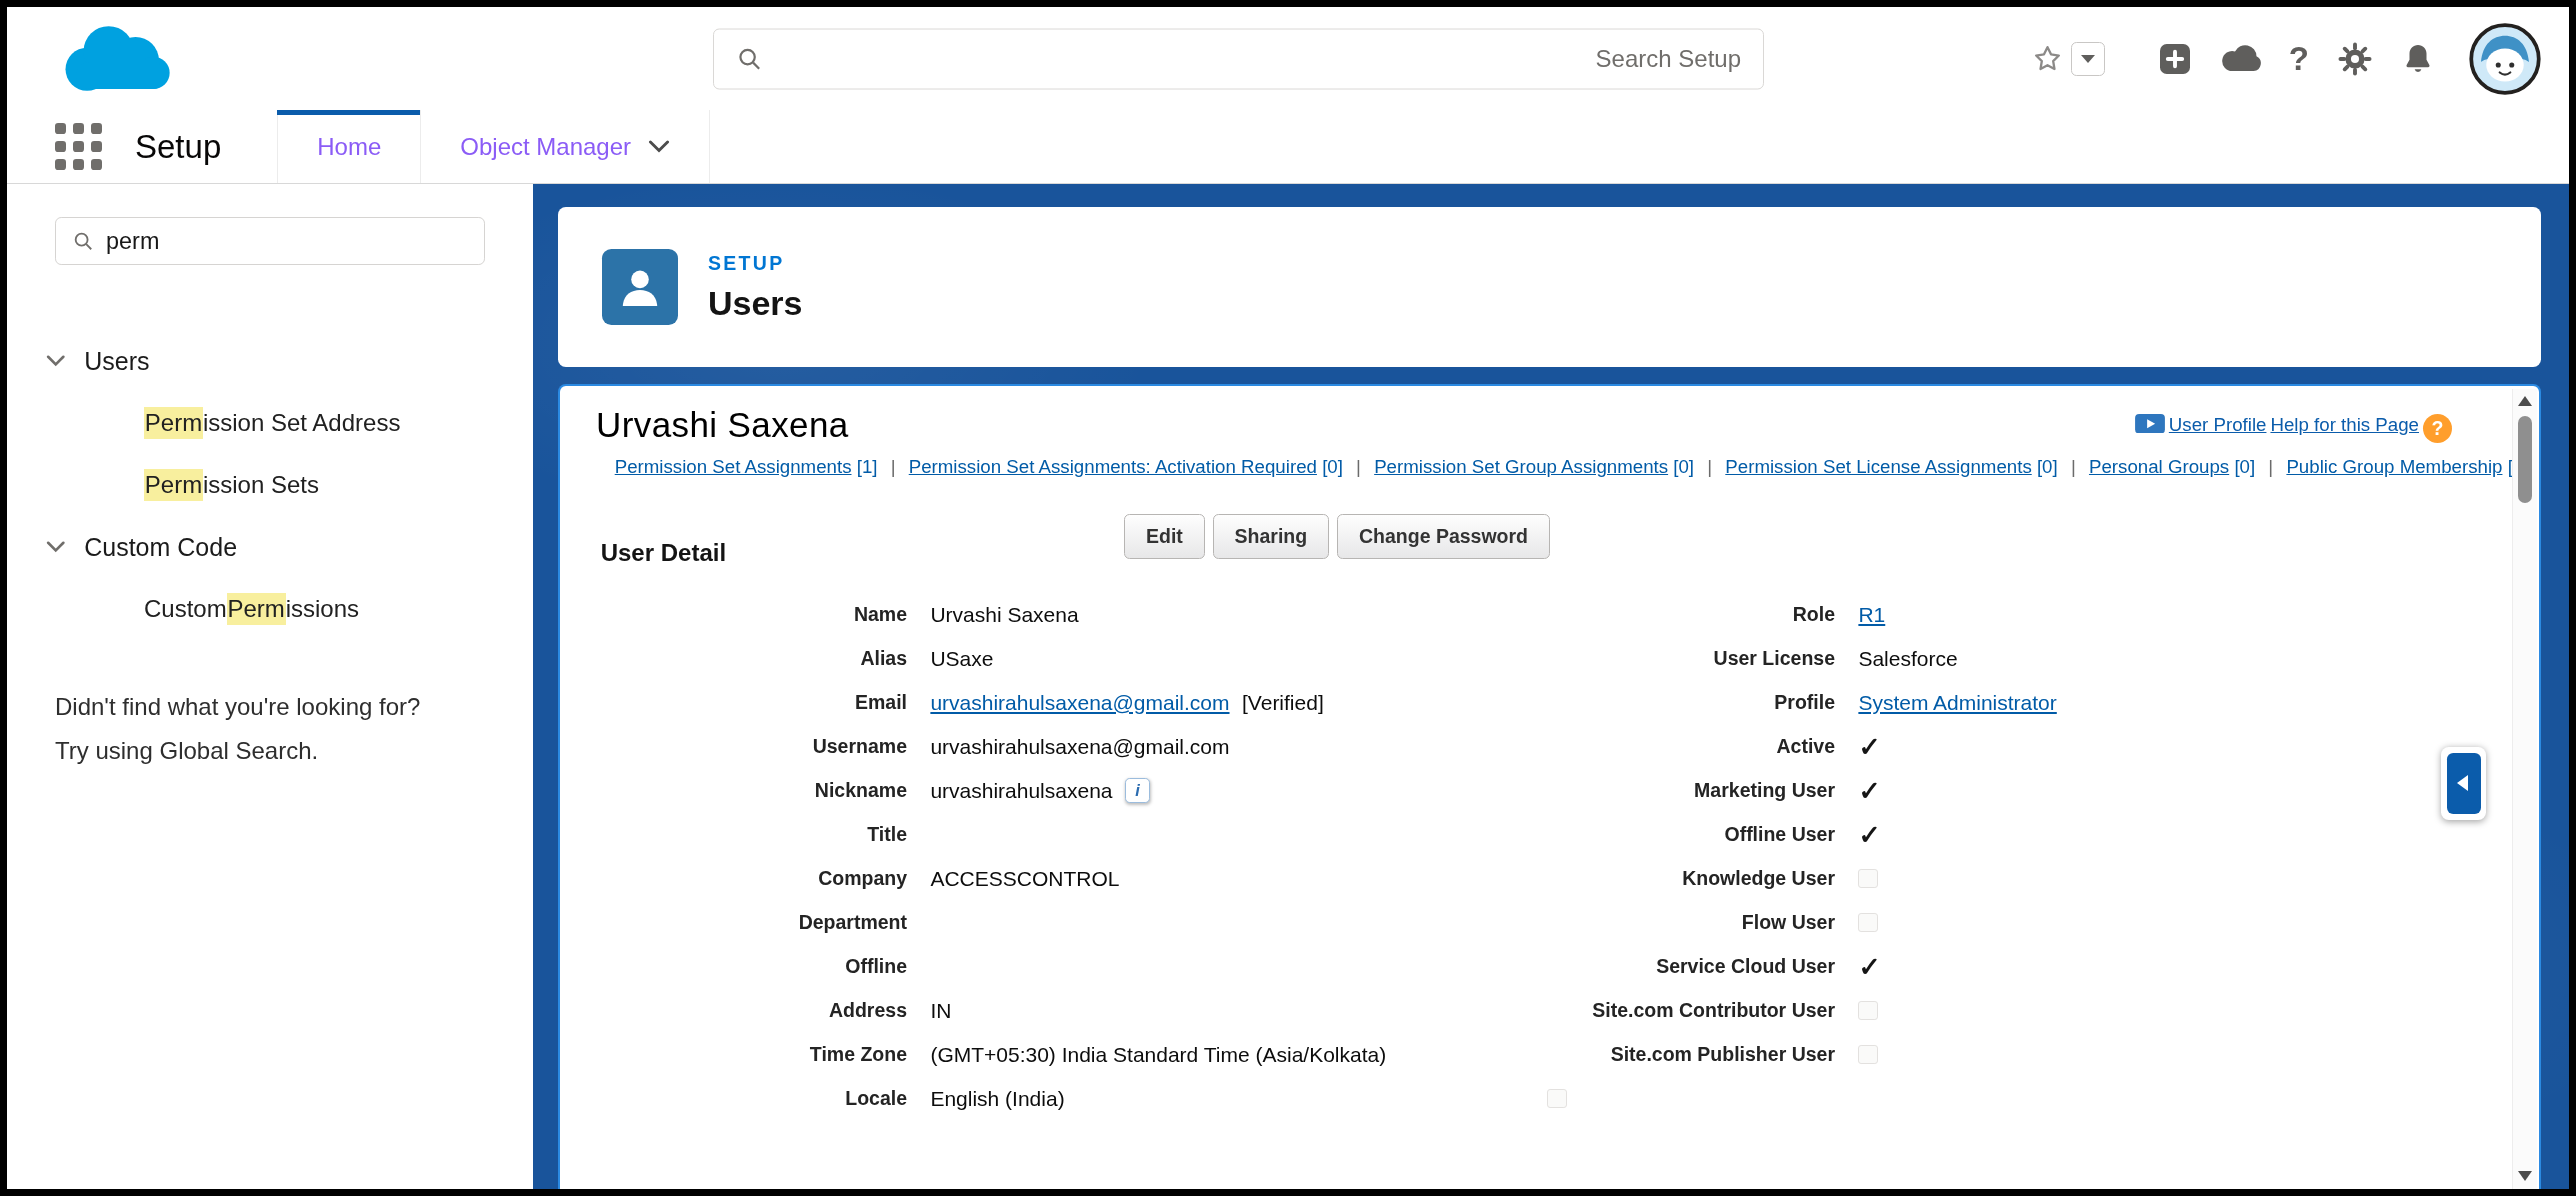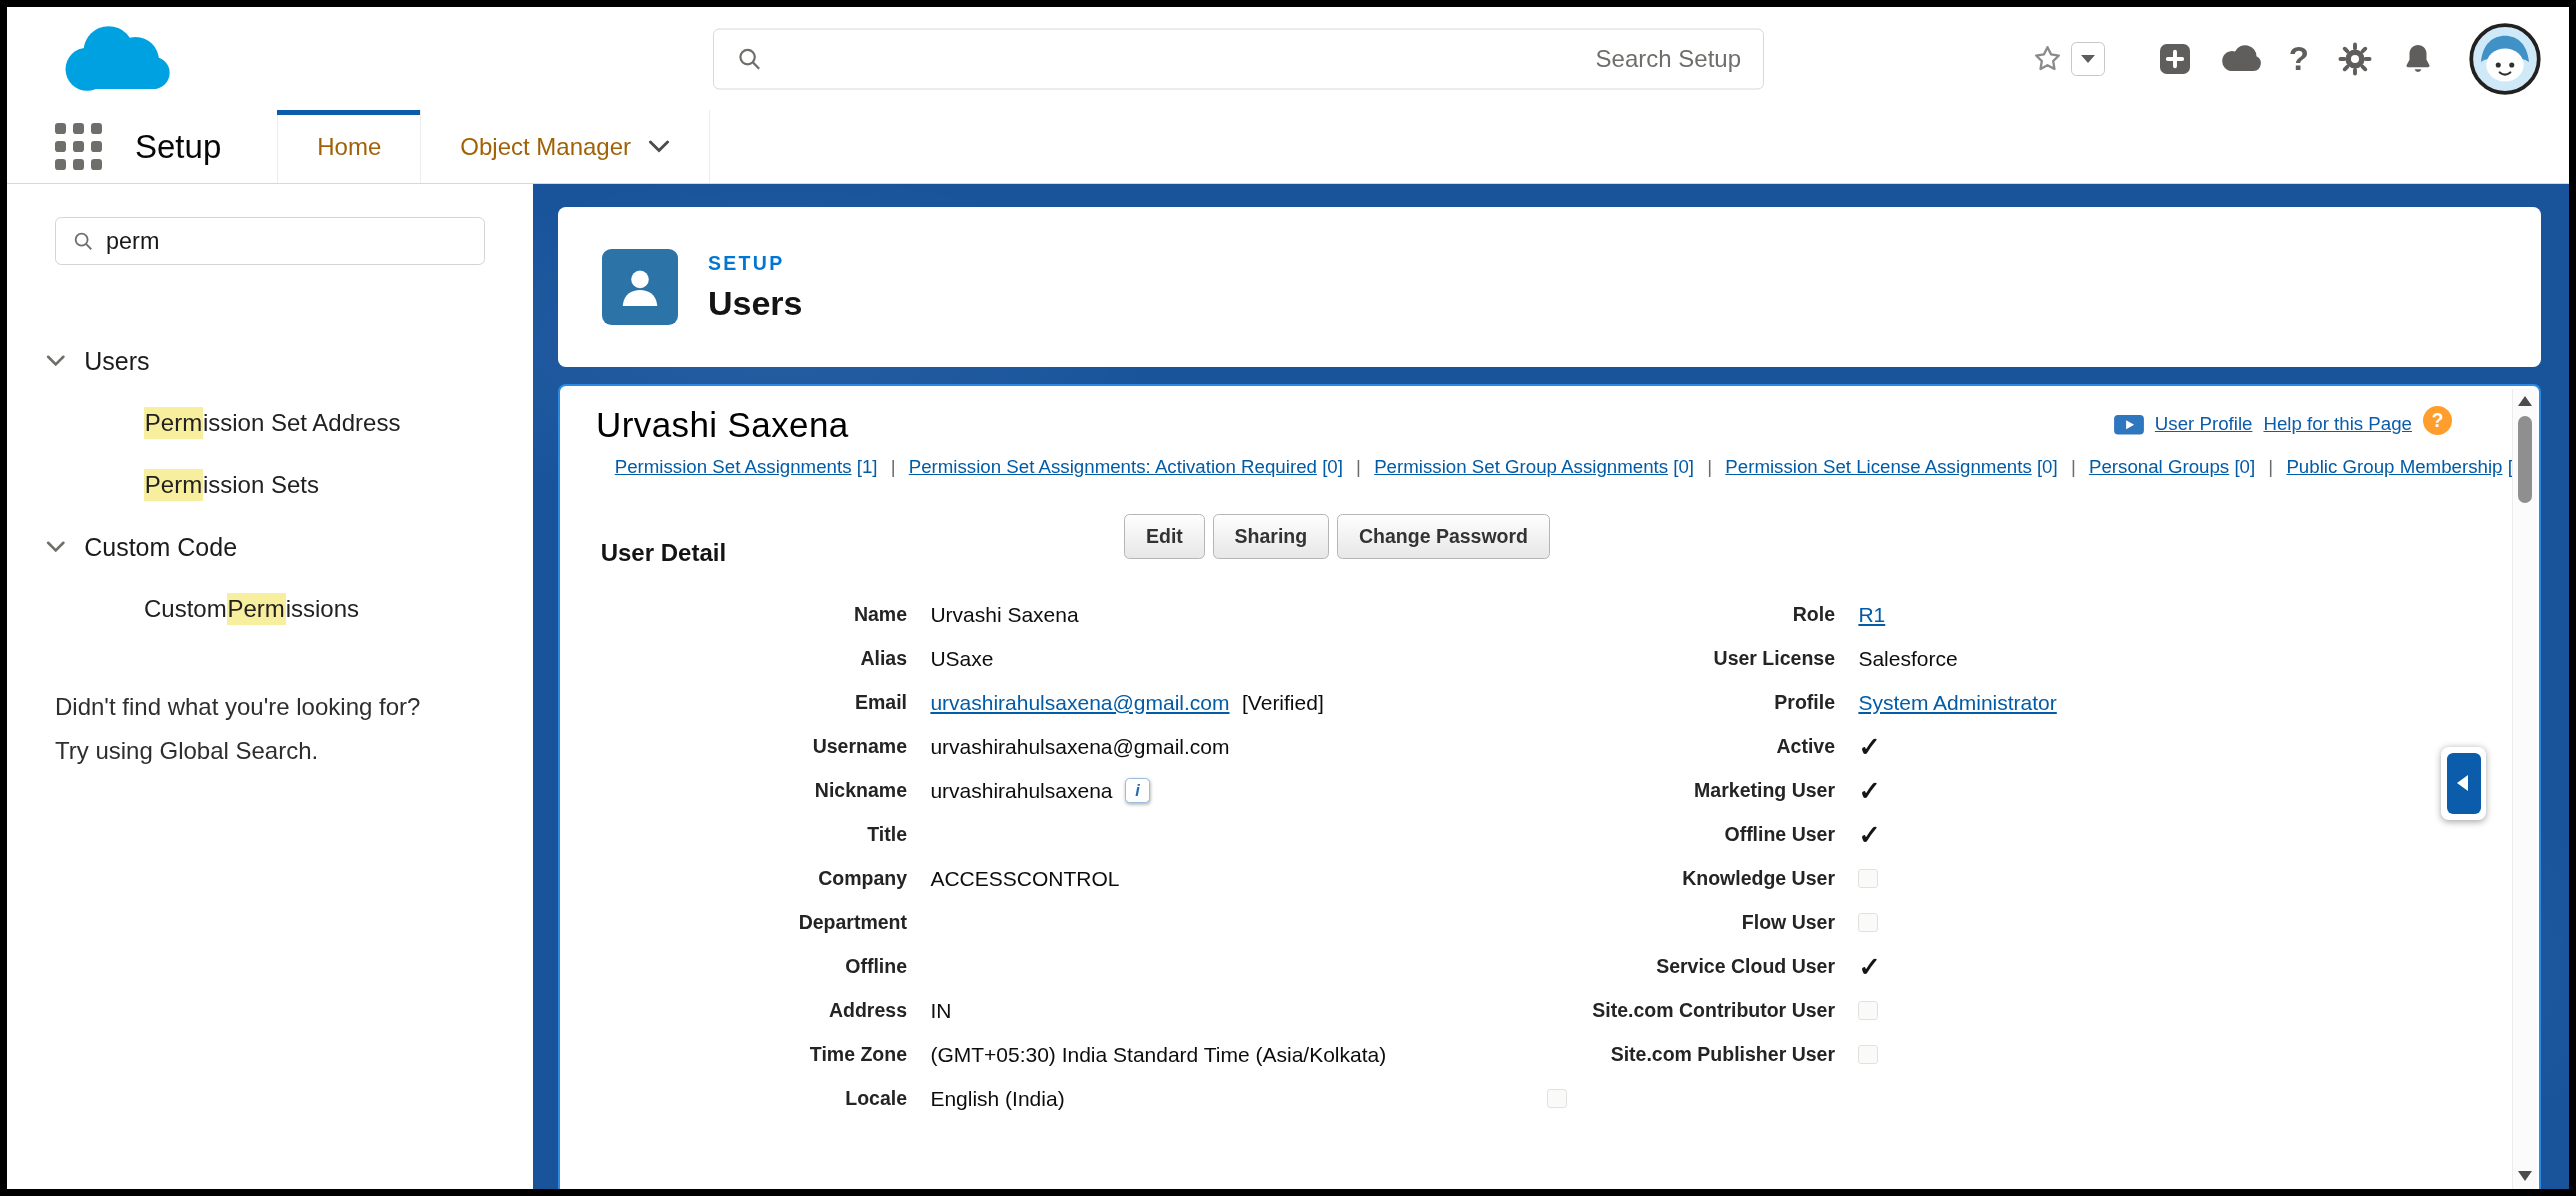--- a/index.html
+++ b/index.html
@@ -22,21 +22,21 @@
   .caret-down{width:0;height:0;border-left:7px solid transparent;border-right:7px solid transparent;border-top:8.6px solid #5f5e5c;}
   .qmark{font-size:33px;font-weight:700;color:#5f5e5c;line-height:1;}
   .avatar{width:72px;height:72px;margin-left:6.2px;cursor:pointer;}
   .avatar svg{width:72px;height:72px;display:block;}
 
   
   .navbar{height:74px;flex:0 0 auto;display:flex;align-items:stretch;border-bottom:0.8px solid #d8d8d8;padding-left:48px;background:#fff;}
   .waffle{align-self:center;display:grid;grid-template-columns:repeat(3,11px);grid-gap:7px;margin-right:33px;cursor:pointer;}
   .waffle span{width:11px;height:11px;border-radius:3.1px;background:#706e6b;}
   .app-title{align-self:center;font-size:33px;color:#080707;margin-right:56px;}
-  .tab{display:flex;align-items:center;gap:17px;padding:0 39px;font-size:24px;color:#a16207;position:relative;border-left:0.8px solid #ececec;cursor:pointer;}
+  .tab{display:flex;align-items:center;gap:17px;padding:0 39px;font-size:24px;color:#8b5cf6;position:relative;border-left:0.8px solid #ececec;cursor:pointer;}
   .tab.last{border-right:0.8px solid #ececec;}
   .tab.active::before{content:"";position:absolute;top:0;left:-0.8px;right:-0.8px;height:4.7px;background:var(--accent-blue,#0b5cab);}
   .tab svg{width:22px;height:13.2px;}
 
   
   .bodyrow{flex:1;display:flex;min-height:0;}
   .sidebar{width:526px;flex:0 0 auto;background:#fff;padding-top:33px;overflow:hidden;}
   .quickfind{margin:0 48px;height:48px;border:1.6px solid #d6d4d2;border-radius:6.2px;display:flex;align-items:center;gap:12.5px;padding:0 15.6px;}
   .quickfind svg{width:22px;height:22px;flex:none;}
   .quickfind input{flex:1;border:none;outline:none;font-size:23.4px;color:#181818;font-family:inherit;}
@@ -56,21 +56,21 @@
 
   .page-card{flex:0 0 auto;height:160px;background:#fff;border-radius:7.8px;display:flex;align-items:center;gap:30px;padding-left:44px;}
   .obj-icon{width:76px;height:76px;border-radius:9.3px;background:var(--object-icon-blue,#2C73A8);display:flex;align-items:center;justify-content:center;}
   .obj-icon svg{width:48px;height:48px;}
   .eyebrow{font-size:19.5px;font-weight:700;letter-spacing:2.3px;color:var(--eyebrow-blue,#0176D3);margin-bottom:9.3px;}
   .page-title{font-size:34px;font-weight:700;color:#141414;}
 
   .record-card{margin-top:17px;flex:1;background:#fff;border:2.3px solid var(--card-border-blue,#2B8AE2);border-bottom:none;border-radius:7.8px 7.8px 0 0;position:relative;padding:9.3px 87px 0 36px;min-height:0;overflow:hidden;}
   .card-top{display:flex;align-items:flex-start;}
   .record-title{font-size:35px;font-weight:500;color:#000;margin-top:9.3px;letter-spacing:0.4px;}
-  .help-links{margin-left:auto;display:flex;align-items:flex-end;gap:11px;font-size:18.7px;margin-top:10px;}
+  .help-links{margin-left:auto;display:flex;align-items:flex-start;gap:4px;font-size:18.7px;margin-top:18px;}
   .help-links a{color:var(--accent-blue,#0b5cab);text-decoration:underline;cursor:pointer;white-space:nowrap;}
   .vid-icon svg{width:30px;height:19.5px;display:block;}
   .help-bubble{width:29px;height:29px;border-radius:50%;background:var(--help-orange,#FF9E2C);color:#fff;font-weight:700;font-size:19.5px;display:flex;align-items:center;justify-content:center;cursor:pointer;}
 
   .related-links{margin-top:4.7px;text-align:center;font-size:18.7px;line-height:33px;color:#6b6b6b;padding:0 18.7px;}
   .rl{white-space:nowrap;}
   .rl-link{color:var(--link-blue,#015BA7);text-decoration:underline;cursor:pointer;}
   .rl-count{color:var(--link-blue,#015BA7);}
   .sep{margin:0 13.2px;color:#6b6b6b;}
 

